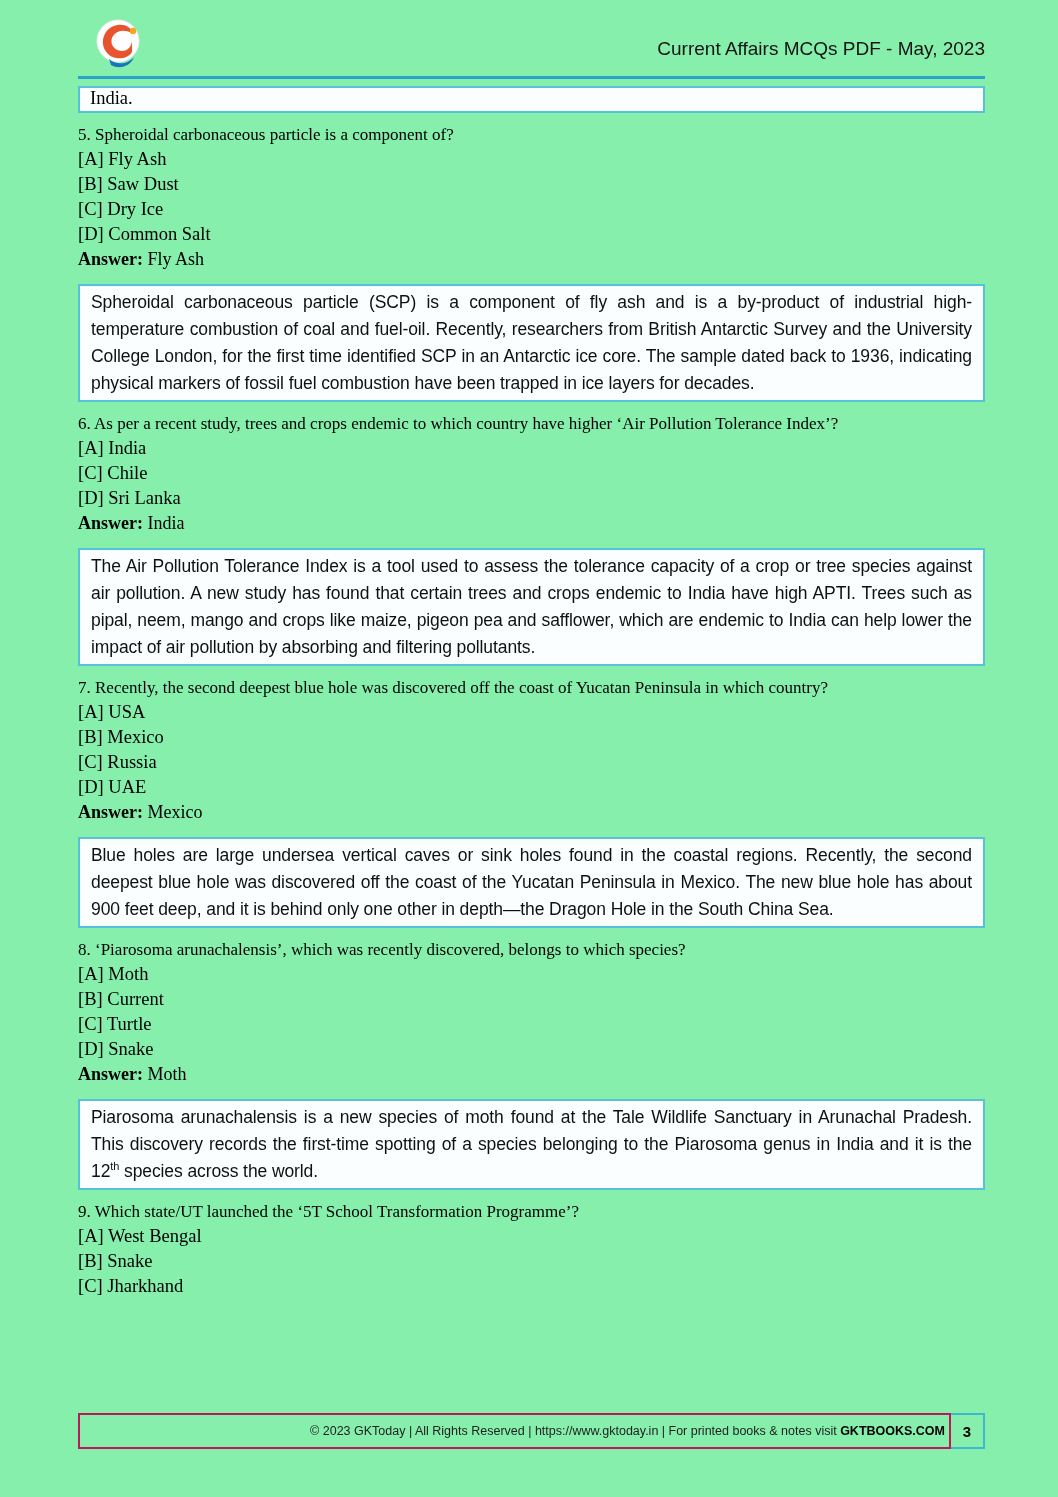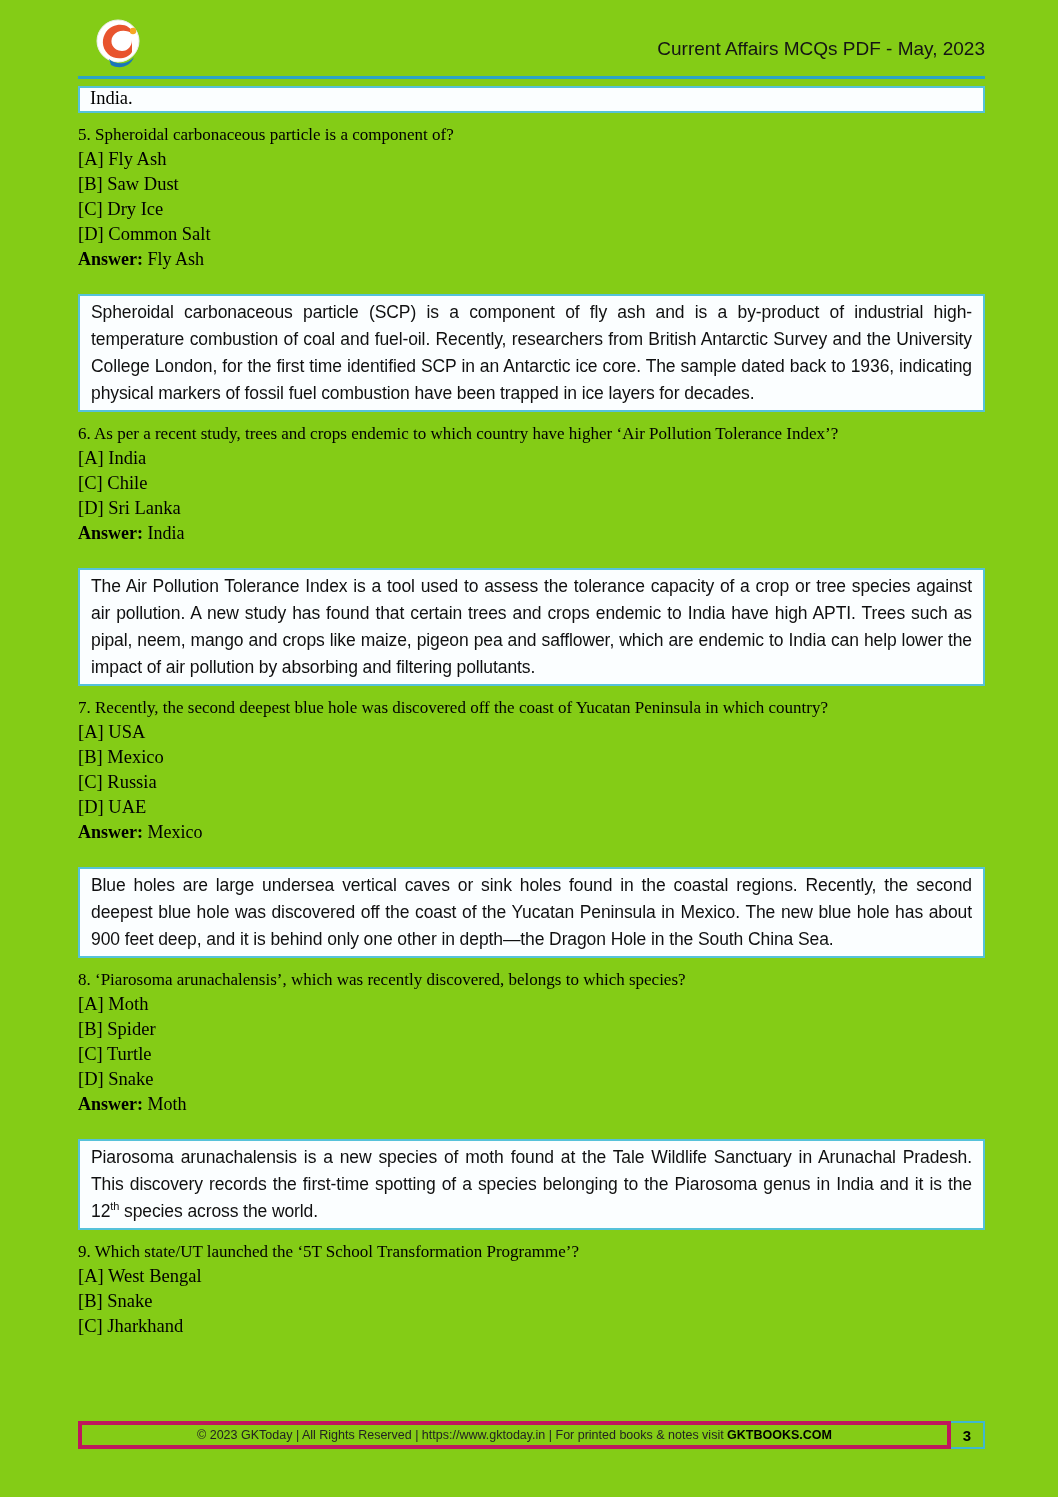--- a/index.html
+++ b/index.html
@@ -1,19 +1,19 @@
 <!DOCTYPE html>
 <html><head>
 <meta charset="utf-8">
 <style>
   * { box-sizing: border-box; margin: 0; padding: 0; }
   html, body { background: #ffffff; }
   .page {
     width: 1058px; height: 1497px;
-    background: #84cc16;
+    background: #86efac;
     display: flex; flex-direction: column;
     overflow: hidden;
     font-family: "Liberation Serif", serif;
     color: #000;
   }
   .header {
     display: flex; align-items: flex-start; justify-content: space-between;
     padding: 18px 73px 0 95px;
   }
   .logo { width: 46px; height: 52px; }
@@ -32,33 +32,33 @@
     font-size: 17px; line-height: 25px;
     margin-top: 9px; text-align: justify;
   }
   .option { font-size: 18.5px; line-height: 25px; }
   .answer-line { font-size: 18px; line-height: 25px; }
   .answer-label { font-weight: bold; }
   .exp-box {
     border: 2px solid #55C2DA; background: #FBFEFF;
     font-family: "Liberation Sans", sans-serif;
     font-size: 17.5px; line-height: 27px; color: #101010;
-    padding: 3px 11px; margin-top: 22px;
+    padding: 3px 11px; margin-top: 12px;
     text-align: justify; letter-spacing: -0.1px;
   }
   .exp-box sup { font-size: 11px; line-height: 0; }
   .footer {
     margin: auto 73px 48px 78px;
     display: flex;
     font-family: "Liberation Sans", sans-serif;
   }
   .footer-copy {
-    flex: 1; border: 4px solid #be185d;
-    text-align: center; font-size: 12.5px; color: #222;
-    padding: 3px 4px;
+    flex: 1; border: 2px solid #be185d;
+    text-align: right; font-size: 12.5px; color: #222;
+    padding: 9px 4px;
   }
   .footer-brand { font-weight: bold; color: #000; }
   .footer-page {
     width: 34px; border: 2px solid #3FB7CF; border-left: 0;
     display: flex; align-items: center; justify-content: center;
     font-weight: bold; font-size: 15px;
   }
 </style>
 </head>
 <body>
@@ -110,21 +110,21 @@
       <div class="option">[B] Mexico</div>
       <div class="option">[C] Russia</div>
       <div class="option">[D] UAE</div>
       <div class="answer-line"><span class="answer-label">Answer:</span> <span>Mexico</span></div>
       <div class="exp-box"><span>Blue holes are large undersea vertical caves or sink holes found in the coastal regions. Recently, the second deepest blue hole was discovered off the coast of the Yucatan Peninsula in Mexico. The new blue hole has about 900 feet deep, and it is behind only one other in depth—the Dragon Hole in the South China Sea.</span></div>
     </div>
 
     <div>
       <p class="question"><span>8.</span> <span>‘Piarosoma arunachalensis’, which was recently discovered, belongs to which species?</span></p>
       <div class="option">[A] Moth</div>
-      <div class="option">[B] Spider</div>
+      <div class="option">[B] Current</div>
       <div class="option">[C] Turtle</div>
       <div class="option">[D] Snake</div>
       <div class="answer-line"><span class="answer-label">Answer:</span> <span>Moth</span></div>
       <div class="exp-box"><span>Piarosoma arunachalensis is a new species of moth found at the Tale Wildlife Sanctuary in Arunachal Pradesh. This discovery records the first-time spotting of a species belonging to the Piarosoma genus in India and it is the 12</span><sup>th</sup><span> species across the world.</span></div>
     </div>
 
     <div>
       <p class="question"><span>9.</span> <span>Which state/UT launched the ‘5T School Transformation Programme’?</span></p>
       <div class="option">[A] West Bengal</div>
       <div class="option">[B] Snake</div>

